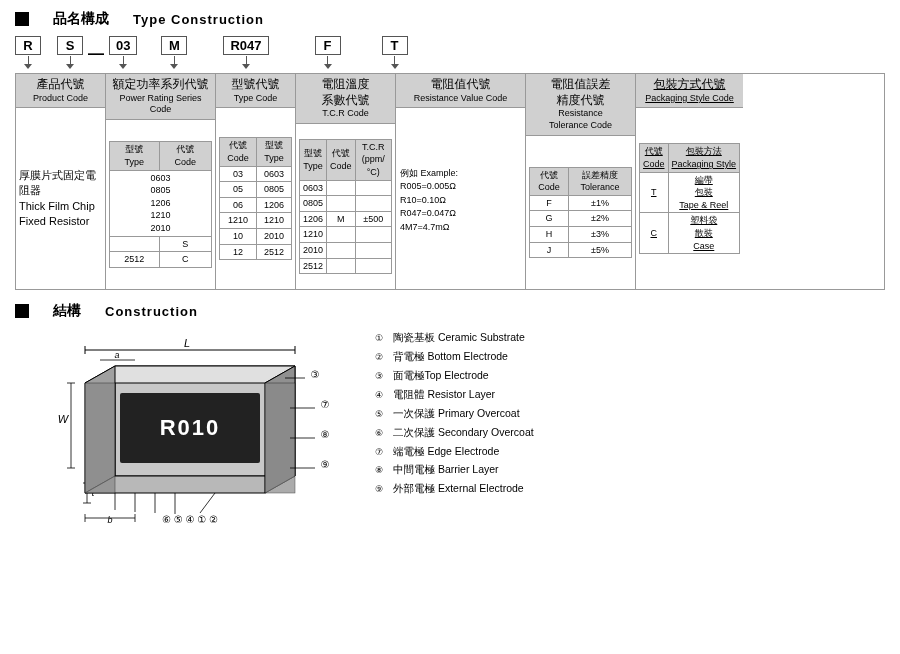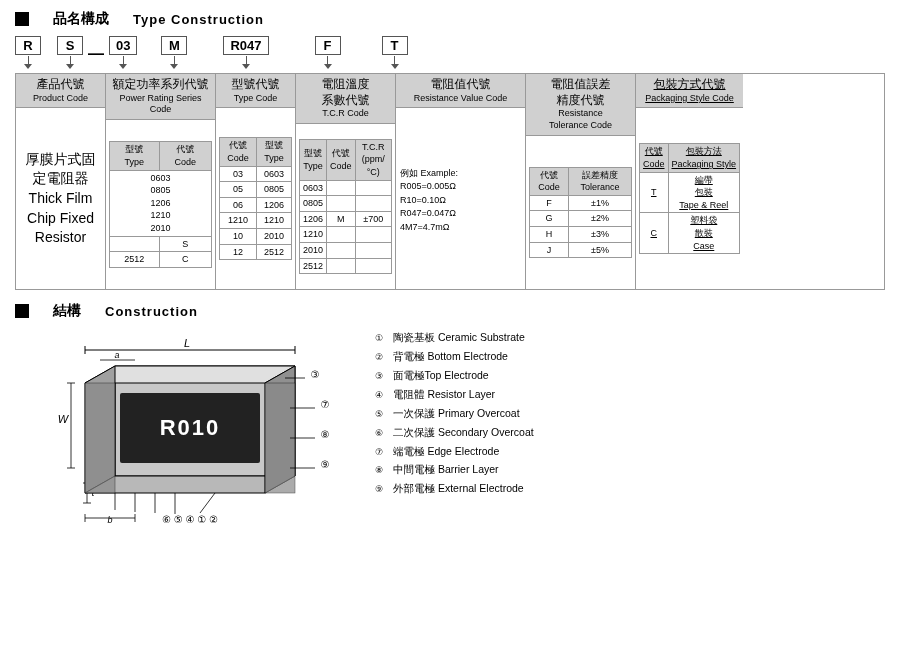--- a/index.html
+++ b/index.html
@@ -95,23 +95,22 @@
     
     .col-product { min-width: 80px; max-width: 90px; }
     .col-power { min-width: 100px; max-width: 110px; }
     .col-type { min-width: 80px; max-width: 90px; }
     .col-tcr { min-width: 90px; max-width: 100px; }
     .col-resist-val { min-width: 130px; max-width: 145px; }
     .col-tolerance { min-width: 110px; max-width: 120px; }
 
     
     .product-text {
-      font-size: 14px;
+      font-size: 11px;
       line-height: 1.4;
-      text-align: center;
     }
 
     
     .construction-section {
     }
     .construction-body {
       display: flex;
       gap: 20px;
       align-items: flex-start;
       margin-top: 8px;
@@ -353,21 +352,21 @@
                   <td></td>
             </tr>
             <tr>
               <td>0805</td>
                   <td></td>
                   <td></td>
             </tr>
             <tr>
               <td>1206</td>
                   <td>M</td>
-                  <td>±700</td>
+                  <td>±500</td>
             </tr>
             <tr>
               <td>1210</td>
                   <td></td>
                   <td></td>
             </tr>
             <tr>
               <td>2010</td>
                   <td></td>
                   <td></td>

